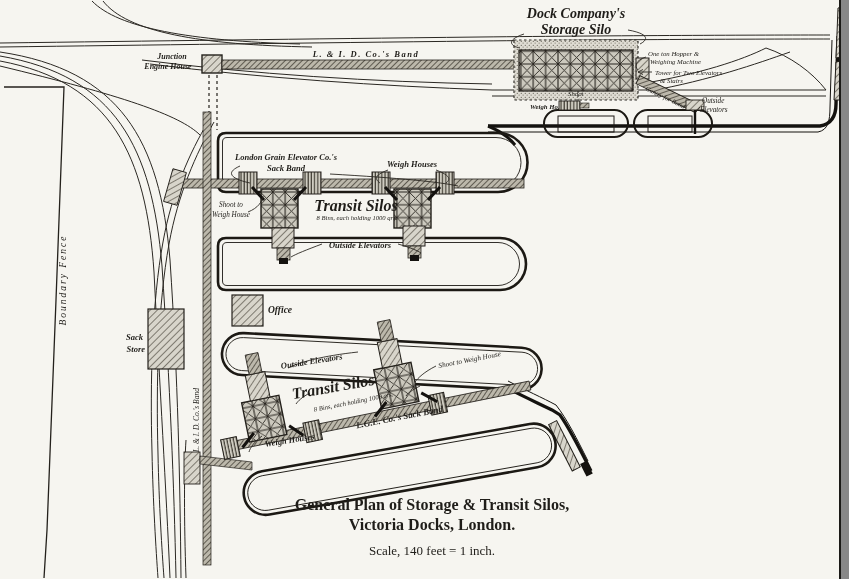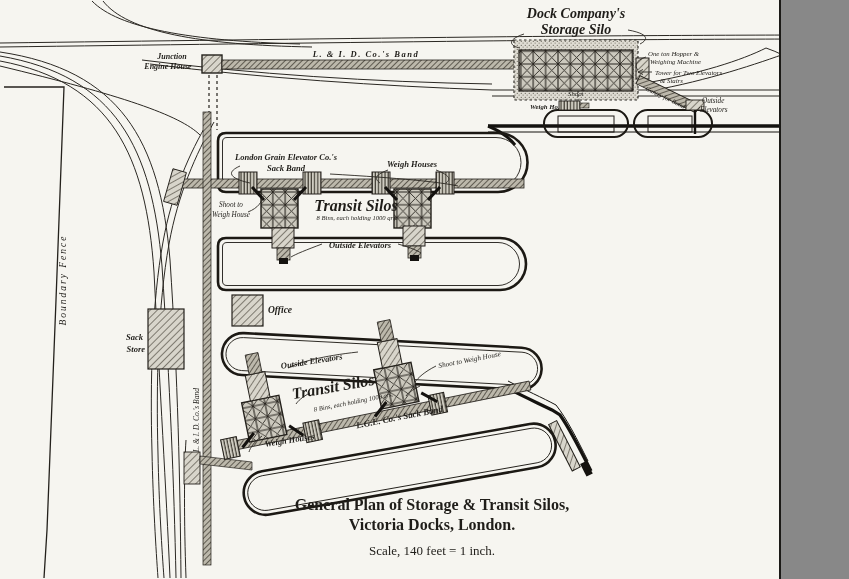--- a/index.html
+++ b/index.html
@@ -1,16 +1,16 @@
 <!DOCTYPE html>
 <html><head>
 <meta charset="utf-8">
 <style>
   html,body{margin:0;padding:0;background:#888;}
-  #plate{position:relative;width:779px;height:579px;background:#f6f5f0;overflow:hidden;
+  #plate{position:relative;width:839px;height:579px;background:#f6f5f0;overflow:hidden;
          font-family:"Liberation Serif", serif;outline:2px solid #1b1a17;}
   svg{position:absolute;left:0;top:0;}
   text{fill:#1f1d19;}
   .lbl{font-family:"Liberation Serif", serif;font-style:italic;font-weight:bold;}
   .lbl-sm{font-family:"Liberation Serif", serif;font-style:italic;}
   .head{font-family:"Liberation Serif", serif;font-style:italic;font-weight:bold;}
   .title{font-family:"Liberation Serif", serif;font-weight:bold;}
   .scale{font-family:"Liberation Serif", serif;}
 </style>
 </head>

